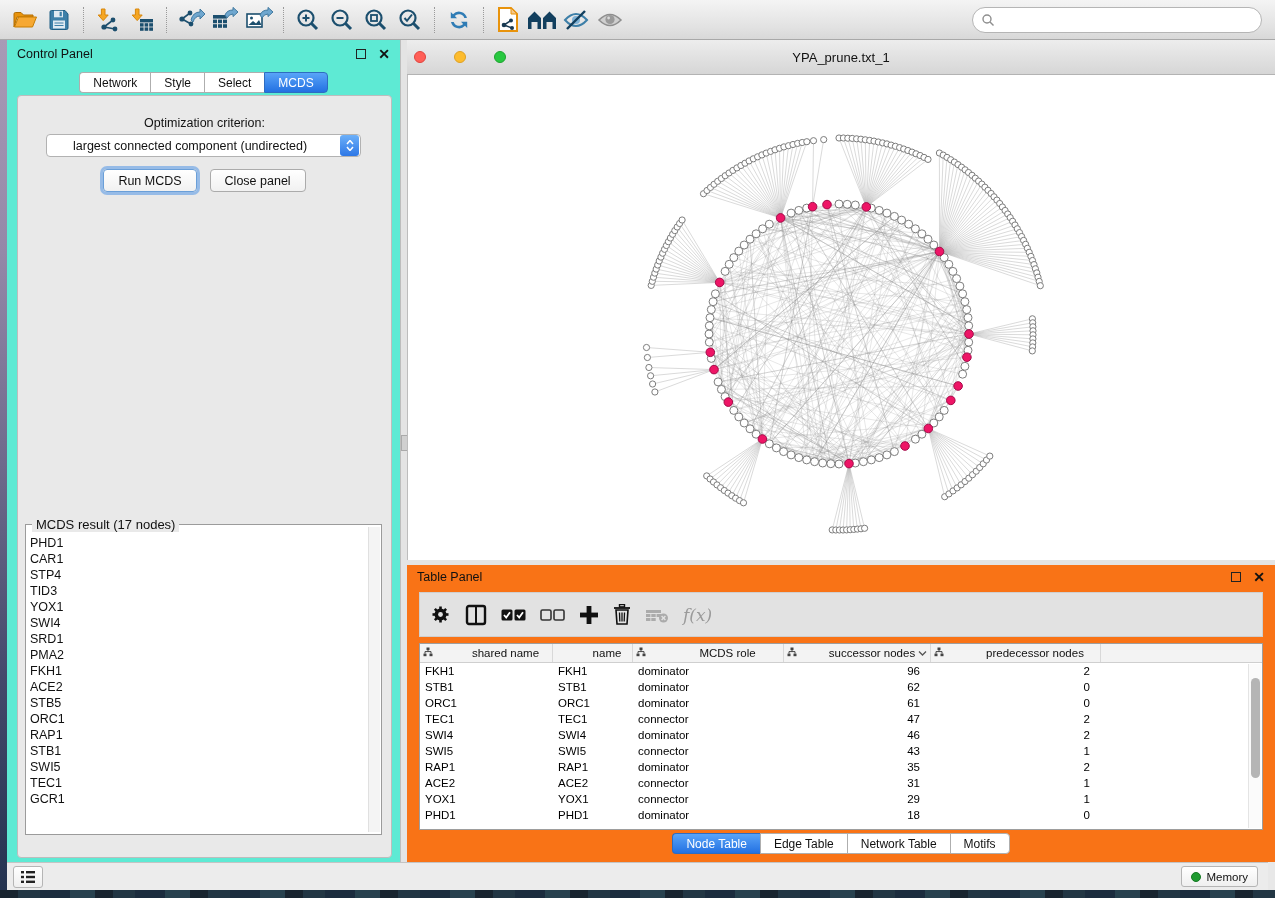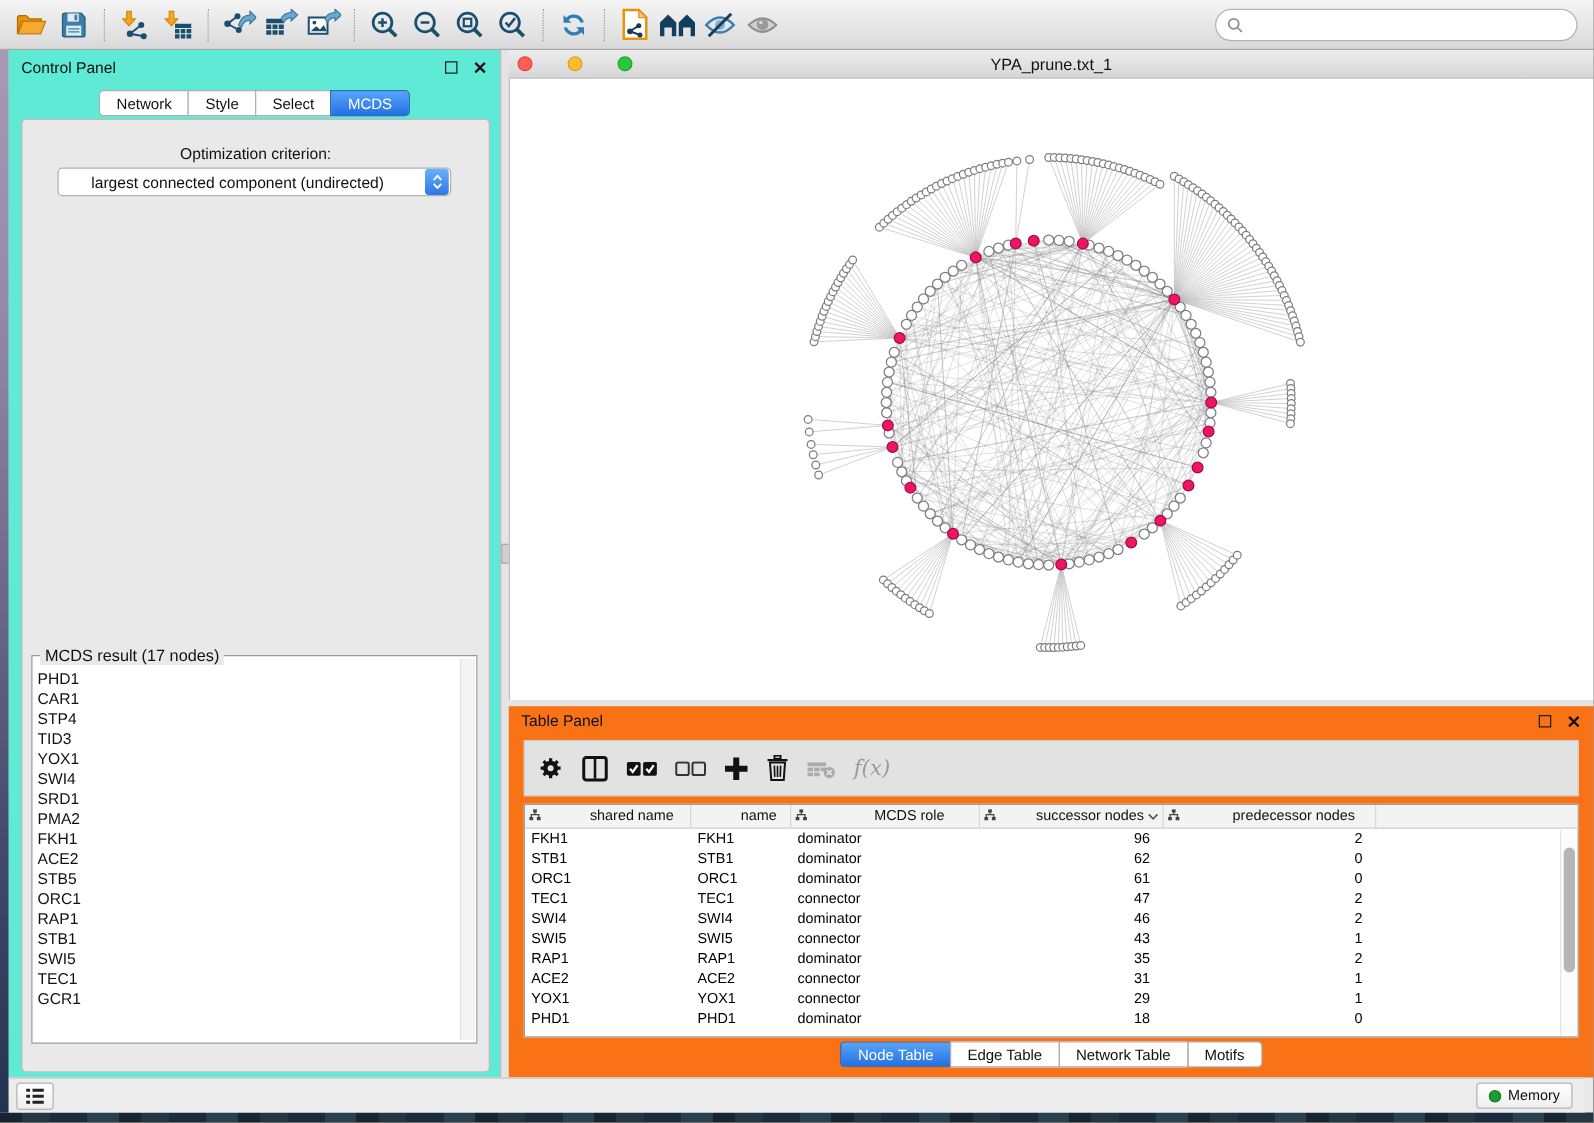--- a/index.html
+++ b/index.html
@@ -52,21 +52,21 @@
   .mcds-item{font-size:12.5px;line-height:16px;color:#111;}
   #mcds-scroll{position:absolute;top:2px;bottom:2px;right:1px;width:12px;background:#f4f4f4;border-left:1px solid #e0e0e0;}
 
   
   #v-split{position:absolute;left:400px;top:40px;width:7px;height:822px;background:#e4e4e4;border-left:1px solid #bdbdbd;}
   #v-split .grip{position:absolute;left:0px;top:395px;width:7px;height:16px;background:#d0d0d0;border:1px solid #aaa;}
   #h-split{position:absolute;left:407px;top:560px;width:868px;height:5px;background:#e4e4e4;}
 
   
   #net-window{position:absolute;left:407px;top:40px;width:868px;height:520px;}
-  #net-titlebar{height:23px;background:linear-gradient(180deg,#ededed,#d6d6d6);border-bottom:1px solid #b3b3b3;
+  #net-titlebar{height:35px;background:linear-gradient(180deg,#ededed,#d6d6d6);border-bottom:1px solid #b3b3b3;
     display:flex;align-items:center;position:relative;gap:21px;}
   .light{width:12px;height:12px;border-radius:50%;margin-left:7px;cursor:pointer;}
   #net-title{position:absolute;left:0;right:0;text-align:center;font-size:13px;color:#111;}
   #net-canvas{position:relative;width:868px;height:497px;background:#fff;border-left:1px solid #bdbdbd;}
 
   
   #table-panel{position:absolute;left:407px;top:565px;width:868px;height:297px;background:#f97316;}
   #tp-titlebar{height:24px;display:flex;align-items:center;padding:0 10px;font-size:12.5px;color:#111;}
   #tp-toolbar{position:absolute;left:12px;right:12px;top:27px;height:45px;background:#e2e2e2;border:1px solid #cfcfcf;
     display:flex;align-items:center;padding-left:10px;gap:14px;}
@@ -271,20 +271,24 @@
       <div id="criterion-select">
         <span class="val">largest connected component (undirected)</span>
         <span class="stepper">
           <svg width="8" height="5" viewBox="0 0 8 5">
               <path d="M1 4 L4 0.5 L7 4" fill="none" stroke="#fff" stroke-width="1.5"></path>
             </svg>
           <svg width="8" height="5" viewBox="0 0 8 5">
               <path d="M1 1 L4 4.5 L7 1" fill="none" stroke="#fff" stroke-width="1.5"></path>
             </svg>
         </span>
+      </div>
+      <div id="cp-buttons">
+        <span class="btn focused">Run MCDS</span>
+        <span class="btn">Close panel</span>
       </div>
       <div id="mcds-group">
         <span id="mcds-legend">MCDS result (17 nodes)</span>
         <div id="mcds-list">
             <div class="mcds-item">PHD1</div>
             <div class="mcds-item">CAR1</div>
             <div class="mcds-item">STP4</div>
             <div class="mcds-item">TID3</div>
             <div class="mcds-item">YOX1</div>
             <div class="mcds-item">SWI4</div>

